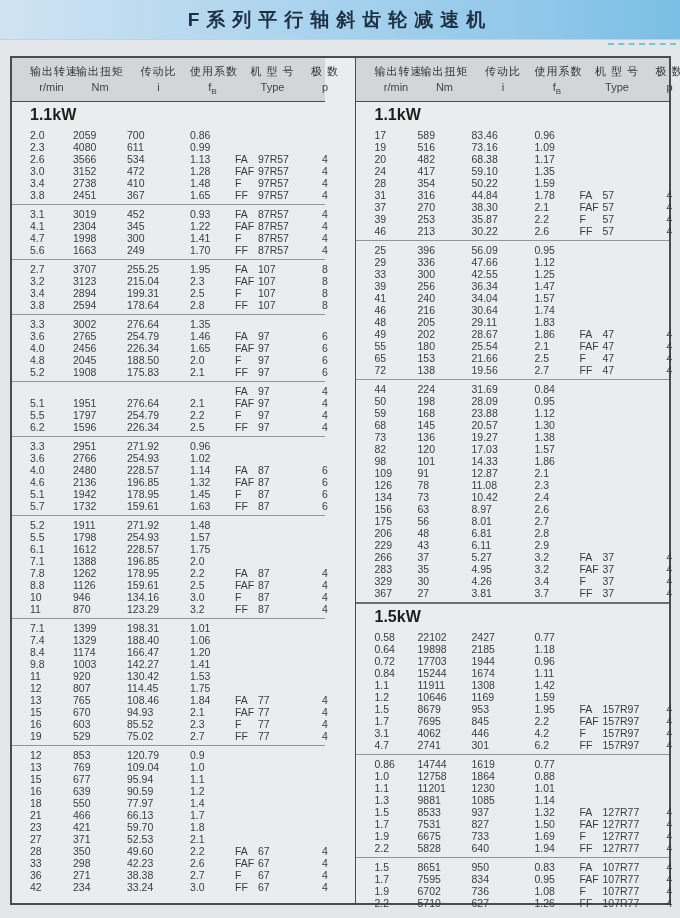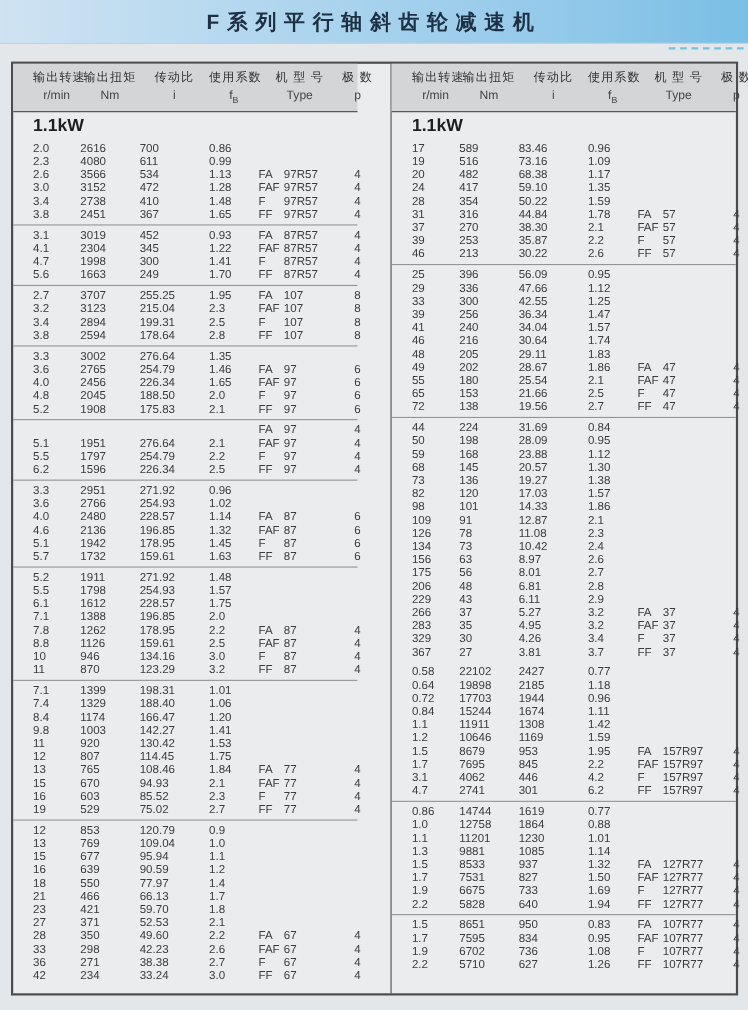--- a/index.html
+++ b/index.html
@@ -102,21 +102,21 @@
             <div class="hcn">极 数</div>
             <div class="hen">p</div>
           </div>
         </div>
       <div class="tbody" id="tbody-left">
           <div class="power-label">1.1kW</div>
           <div class="block">
             <div class="data-col">
               <div class="drow">
                 <span class="dcell">2.0</span>
-                <span class="dcell">2616</span>
+                <span class="dcell">2059</span>
                 <span class="dcell">700</span>
                 <span class="dcell">0.86</span>
               </div>
               <div class="drow">
                 <span class="dcell">2.3</span>
                 <span class="dcell">4080</span>
                 <span class="dcell">611</span>
                 <span class="dcell">0.99</span>
               </div>
               <div class="drow">
@@ -1017,20 +1017,21 @@
                 <span class="tsize">37</span>
                 <span class="tp">4</span>
               </div>
               <div class="trow">
                 <span class="tprefix">FF</span>
                 <span class="tsize">37</span>
                 <span class="tp">4</span>
               </div>
             </div>
           </div>
+          <div class="power-label sep-top">1.5kW</div>
           <div class="block">
             <div class="data-col">
               <div class="drow">
                 <span class="dcell">0.58</span>
                 <span class="dcell">22102</span>
                 <span class="dcell">2427</span>
                 <span class="dcell">0.77</span>
               </div>
               <div class="drow">
                 <span class="dcell">0.64</span>

